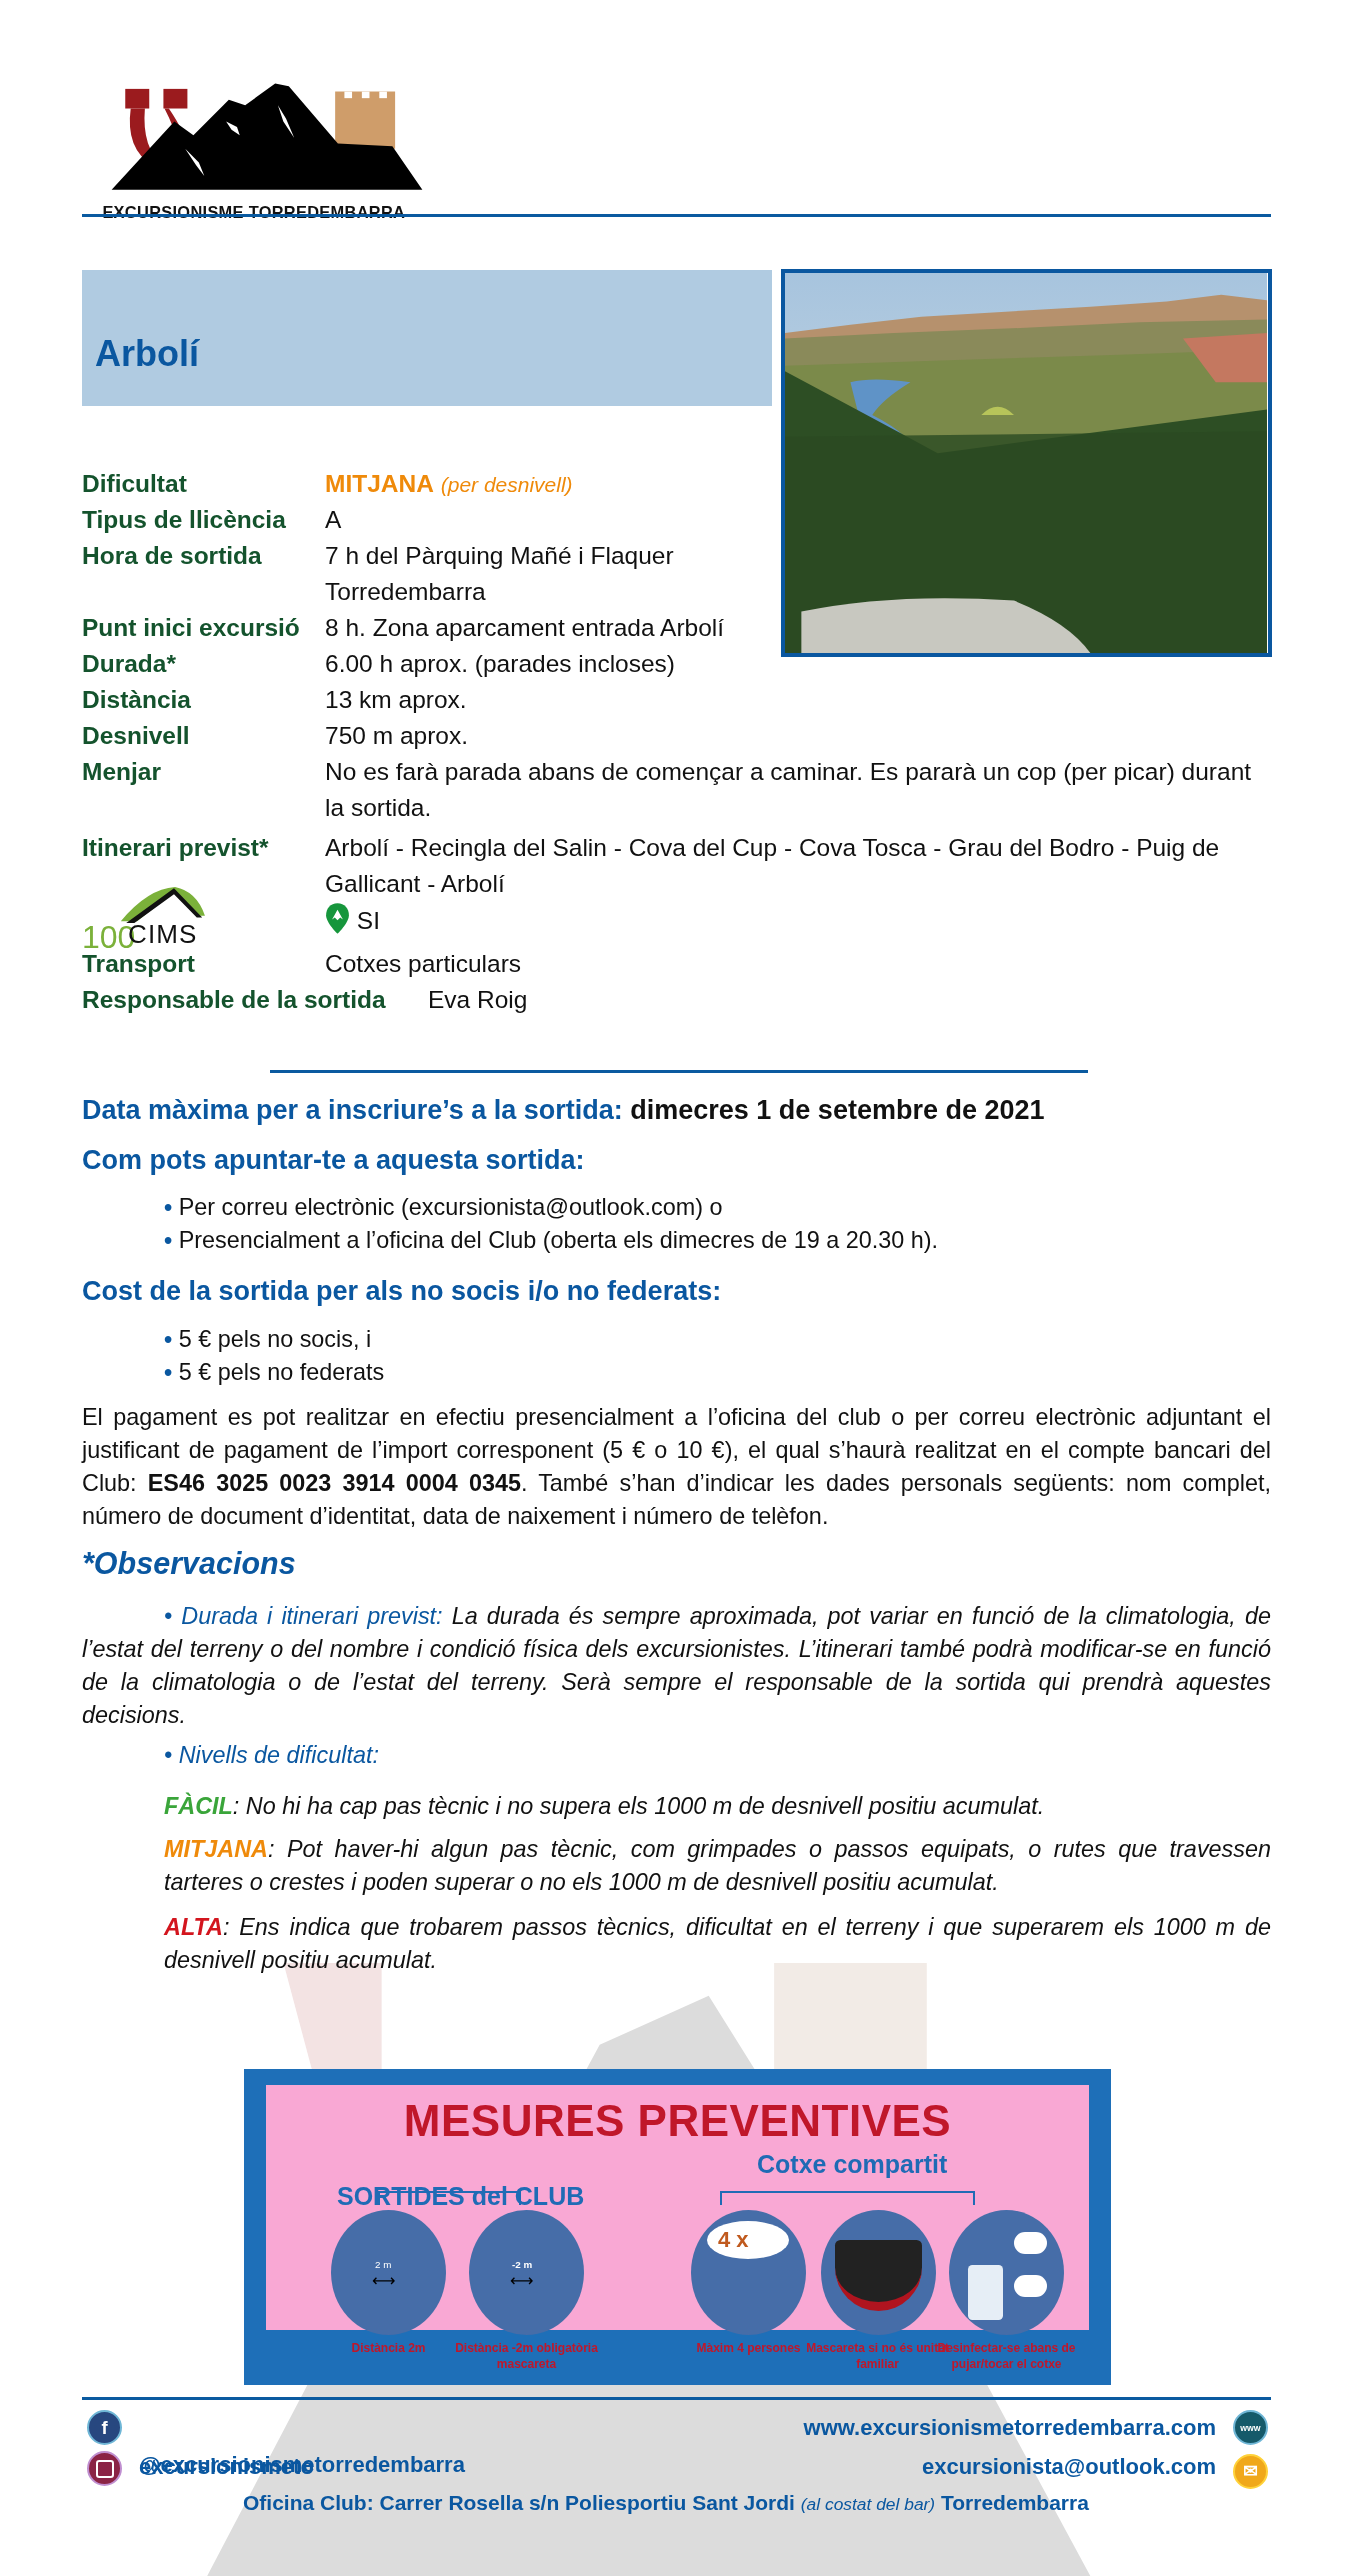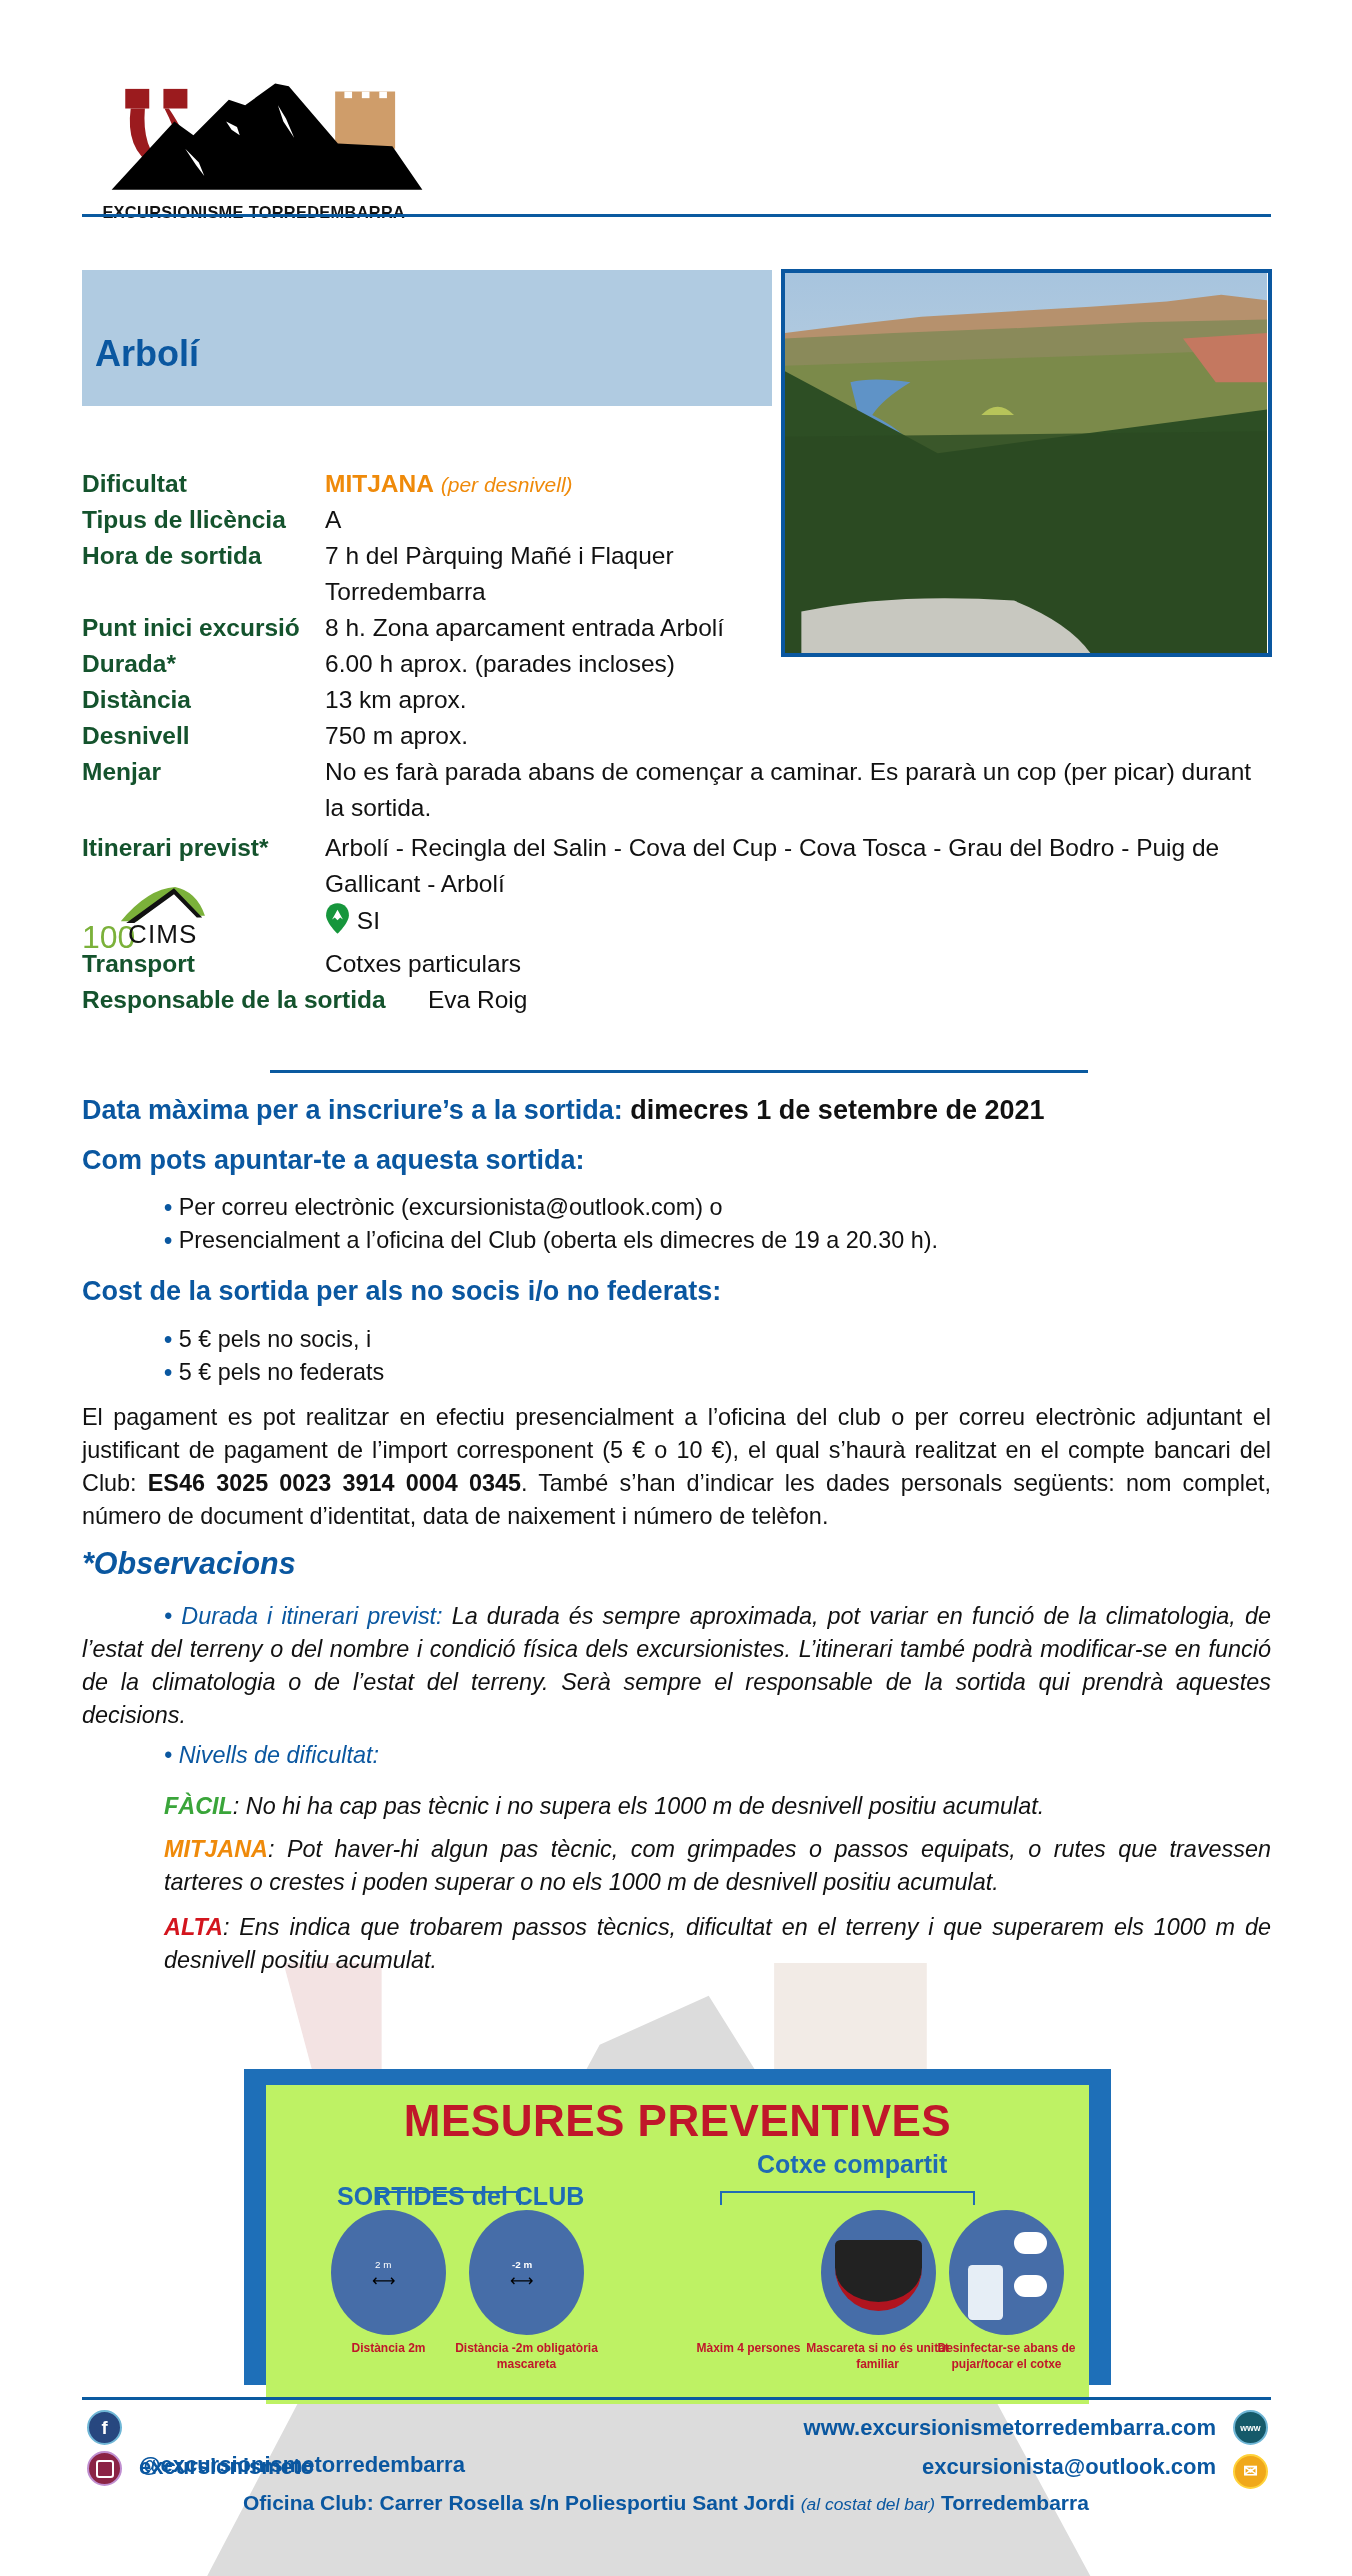--- a/index.html
+++ b/index.html
@@ -21,21 +21,21 @@
   .orange{color:#ef8a0a;}
   .h2{position:absolute;left:82px;font-weight:bold;font-size:27px;color:#0a57a0;white-space:nowrap;}
   .bul{position:absolute;left:164px;font-size:23.4px;color:#111;white-space:nowrap;}
   .bul .dot{color:#0a57a0;font-weight:bold;}
   .para{position:absolute;left:82px;width:1189px;font-size:23.4px;line-height:33px;color:#111;text-align:justify;}
   .it{font-style:italic;}
   .blue{color:#0a57a0;}
   .green{color:#3aa53a;font-weight:bold;}
   .red{color:#d3151e;font-weight:bold;}
   .poster{left:244px;top:2069px;width:867px;height:316px;background:#1e6fb8;}
-  .poster-inner{position:absolute;left:22px;top:16.4px;width:823px;height:319px;background:#bef264;}
+  .poster-inner{position:absolute;left:22px;top:16.4px;width:823px;height:245px;background:#f9a8d4;}
   .p-title{position:absolute;left:0;width:100%;top:11px;text-align:center;font-weight:bold;font-size:44px;color:#c0172a;letter-spacing:0.5px;}
   .p-sub{position:absolute;font-weight:bold;font-size:25px;color:#1f6bb5;white-space:nowrap;}
   .p-circ{position:absolute;width:115px;height:125px;border-radius:50%;background:#466da8;}
   .p-cap{position:absolute;width:153px;text-align:center;font-weight:bold;font-size:12px;line-height:15.3px;color:#c0172a;}
   .bracket{position:absolute;border:2.2px solid #1f6bb5;border-bottom:none;height:12px;}
   .foot{position:absolute;font-weight:bold;font-size:22px;color:#0a57a0;white-space:nowrap;}
   .ficon{position:absolute;width:35px;height:35px;border-radius:50%;box-sizing:border-box;border:2.2px solid #6fb6d6;display:flex;align-items:center;justify-content:center;color:#fff;font-weight:bold;}
 </style>
 </head>
 <body>
@@ -209,20 +209,24 @@
         <span class="abs" style="left:41px;top:61px;color:#000;font-size:16.4px;">⟷</span>
       </div>
       <div class="p-cap" style="left:46px;top:256px;">Distància 2m</div>
 
       <div class="p-circ" style="left:203px;top:125px;">
         <span class="abs" style="left:43px;top:49px;color:#fff;font-weight:bold;font-size:9.8px;">-2 m</span>
         <span class="abs" style="left:41px;top:61px;color:#000;font-size:16.4px;">⟷</span>
       </div>
       <div class="p-cap" style="left:184px;top:256px;">Distància  -2m obligatòria mascareta</div>
 
+      <div class="p-circ" style="left:425px;top:125px;">
+        <span class="abs" style="left:16.4px;top:11px;width:82px;height:38px;border-radius:50%;background:#fff;"></span>
+        <span class="abs" style="left:27px;top:16.4px;color:#c05a1e;font-weight:bold;font-size:22px;">4 x</span>
+      </div>
       <div class="p-cap" style="left:406px;top:256px;">Màxim 4 persones</div>
 
       <div class="p-circ" style="left:555px;top:125px;">
         <span class="abs" style="left:13.6px;top:30px;width:87px;height:71px;border-radius:5.5px 5.5px 44px 44px;background:#222;border-bottom:9.8px solid #b0141f;box-sizing:border-box;"></span>
       </div>
       <div class="p-cap" style="left:535px;top:256px;">Mascareta si no és unitat familiar</div>
 
       <div class="p-circ" style="left:683px;top:125px;">
         <span class="abs" style="left:19px;top:55px;width:35px;height:55px;background:#e6eef6;border-radius:4.4px;"></span>
         <span class="abs" style="left:65px;top:22px;width:33px;height:22px;background:#fff;border-radius:11px;"></span>

